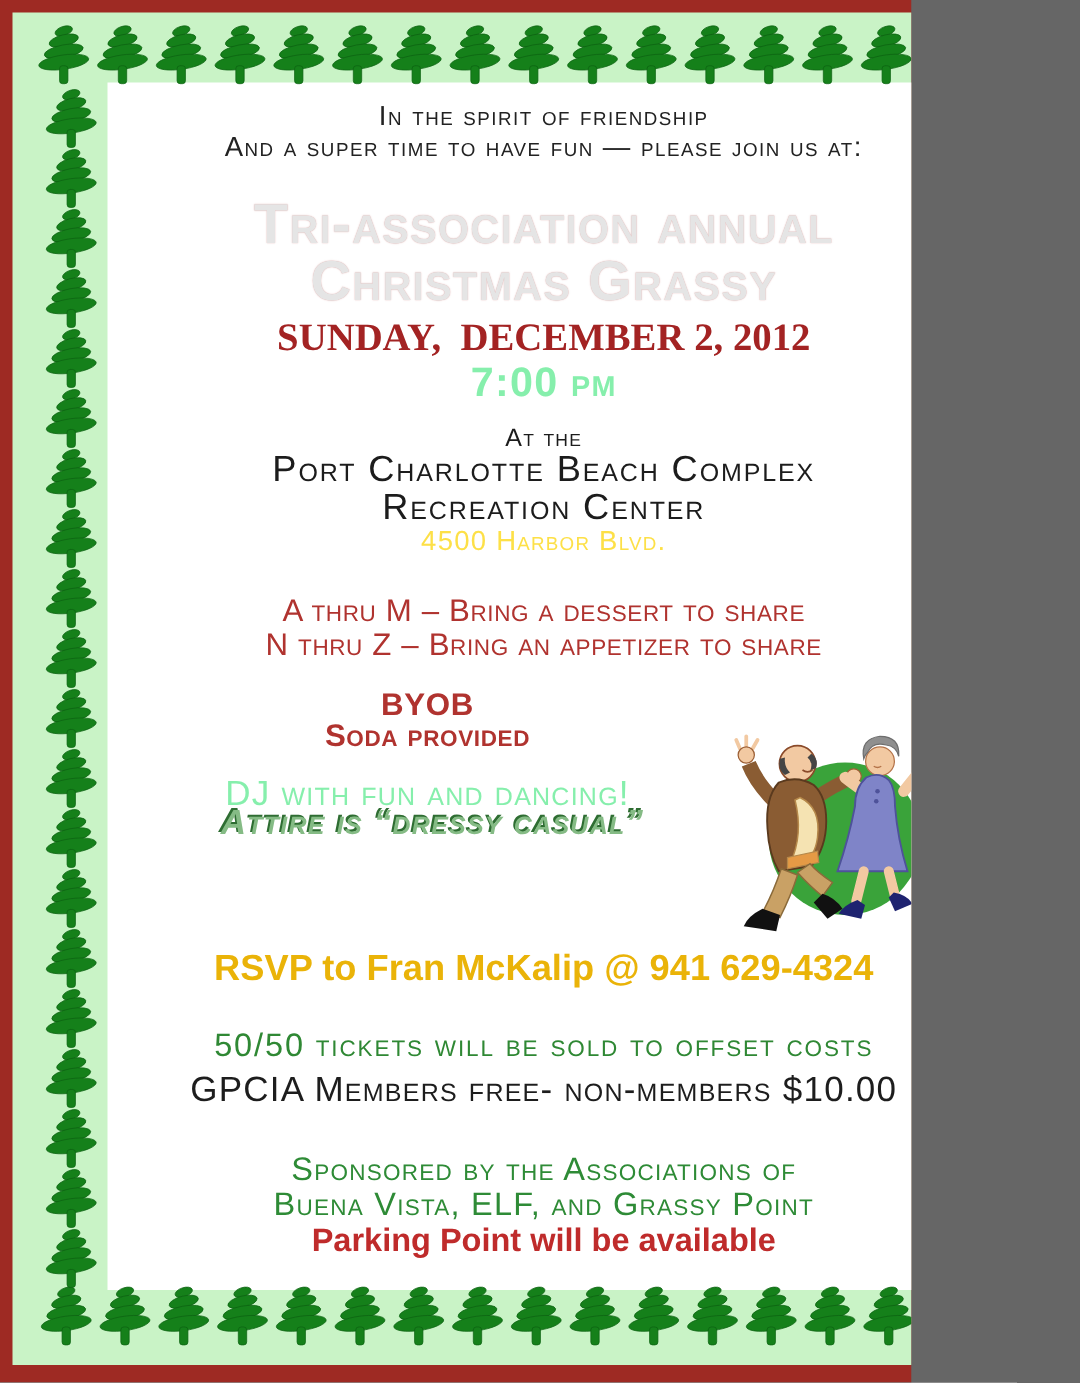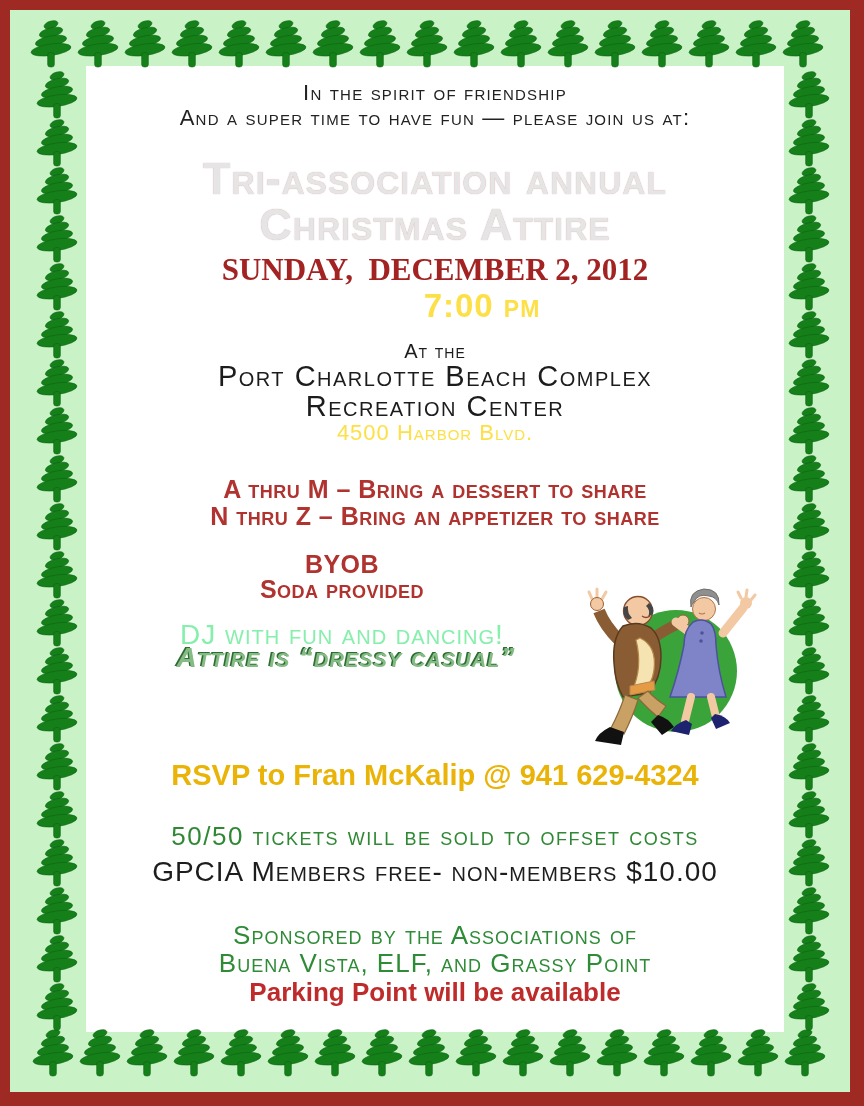--- a/index.html
+++ b/index.html
@@ -1,17 +1,17 @@
 <!DOCTYPE html>
 <html><head>
 <meta charset="utf-8">
 <style>
   html,body { margin:0; padding:0; background:#666; }
   .page {
-    position:relative; width:864px; height:1106px; overflow:hidden;
+    position:relative; width:729px; height:1106px; overflow:hidden;
     background:#9e2a23; font-family:"Liberation Sans", sans-serif;
   }
   .green-frame {
     position:absolute; left:10px; top:10px; width:840px; height:1082px;
     background:#c9f3c6;
   }
   .white-panel {
     position:absolute; left:86px; top:66px; width:698px; height:966px;
     background:#ffffff;
   }
@@ -21,26 +21,26 @@
   .content { position:absolute; left:86px; top:66px; width:698px; height:966px; }
   .content > div { position:absolute; left:0; width:698px; text-align:center; }
 
   .sc { font-variant:small-caps; }
 
   .intro { top:14px; font-size:22px; line-height:25px; letter-spacing:1.2px; color:#222; }
   .title { top:90px; font-size:45px; line-height:46px; font-weight:bold;
            letter-spacing:1px; color:#e5e5e5; text-shadow:0 0 1px rgba(178,51,48,.5); }
   .date  { top:186px; font-family:"Liberation Serif", serif; font-weight:bold;
            font-size:31px; color:#a32323; white-space:pre; }
-  .time  { top:221px; font-size:33px; font-weight:600; color:#fde047; letter-spacing:1px;margin-left:47px; }
+  .time  { top:221px; font-size:33px; font-weight:600; color:#86efac; letter-spacing:1px; }
   .at-the   { top:274px; font-size:20px; letter-spacing:1px; color:#1c1c1c; }
   .venue-ln { font-size:29px; letter-spacing:1.5px; color:#1c1c1c; }
   .venue1 { top:294px; } .venue2 { top:324px; }
   .address { top:354px; font-size:22px; letter-spacing:1px; color:#fde047; }
-  .bring { top:410px; font-size:25px; line-height:27px; font-weight:700;
+  .bring { top:410px; font-size:25px; line-height:27px; font-weight:400;
            letter-spacing:.5px; color:#b0332f; }
   .drinks { top:486px; width:512px !important; font-size:25px; line-height:25px;
             font-weight:bold; letter-spacing:.5px; color:#b0332f; }
   .dj { top:553px; width:512px !important; font-size:28px; letter-spacing:1px; color:#86efac; }
   .attire { top:576px; width:520px !important; font-size:28px; font-style:italic;
             font-weight:bold; letter-spacing:1px; color:#85bb85;
             text-shadow:-1.5px -1.5px 0 #2e6d32; }
   .rsvp { top:693px; font-size:29px; font-weight:bold; color:#eab308; }
   .tickets { top:755px; font-size:26px; letter-spacing:1.5px; color:#2f8834; }
   .admission { top:790px; font-size:28px; letter-spacing:1px; color:#1d1d1d; }
@@ -281,21 +281,21 @@
     </div>
 
   <div class="content">
     <div class="intro sc">
       <div>In the spirit of friendship</div>
       <div>And a super time to have fun — please join us at:</div>
     </div>
 
     <div class="title sc">
       <div>Tri-association annual</div>
-      <div>Christmas Attire</div>
+      <div>Christmas Grassy</div>
     </div>
 
     <div class="date">SUNDAY,  DECEMBER 2, 2012</div>
     <div class="time sc">7:00 pm</div>
 
     <div class="at-the sc">At the</div>
     <div class="venue-ln venue2 sc">Recreation Center</div>
     <div class="venue-ln venue1 sc">Port Charlotte Beach Complex</div>
     <div class="address sc">4500 Harbor Blvd.</div>
 

